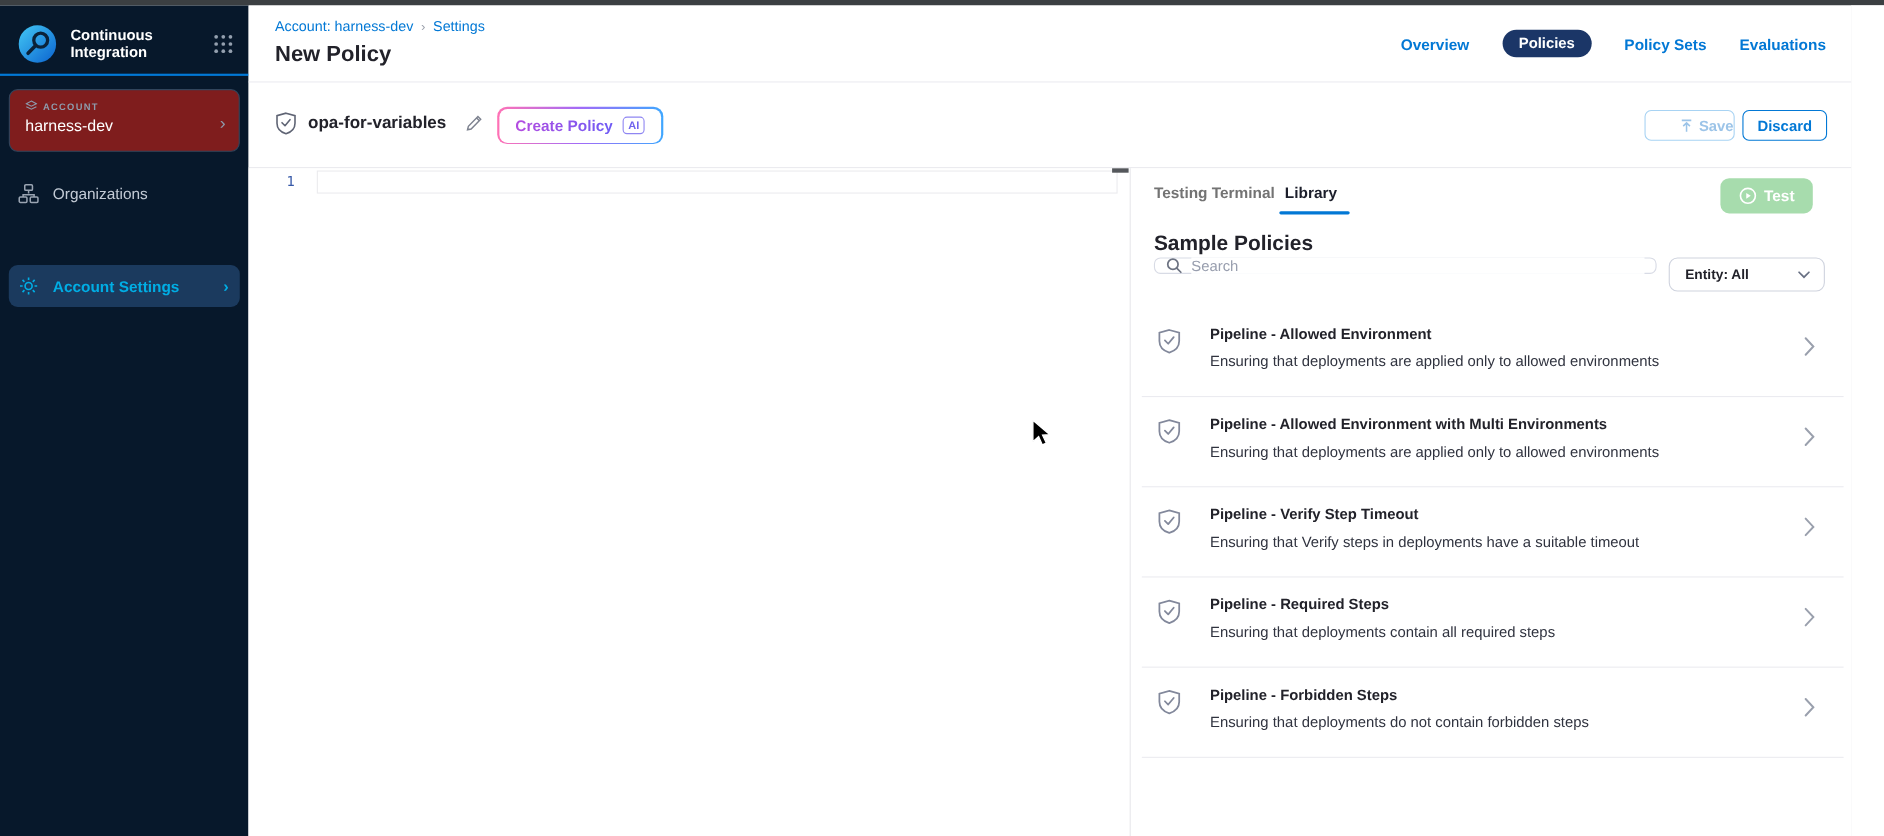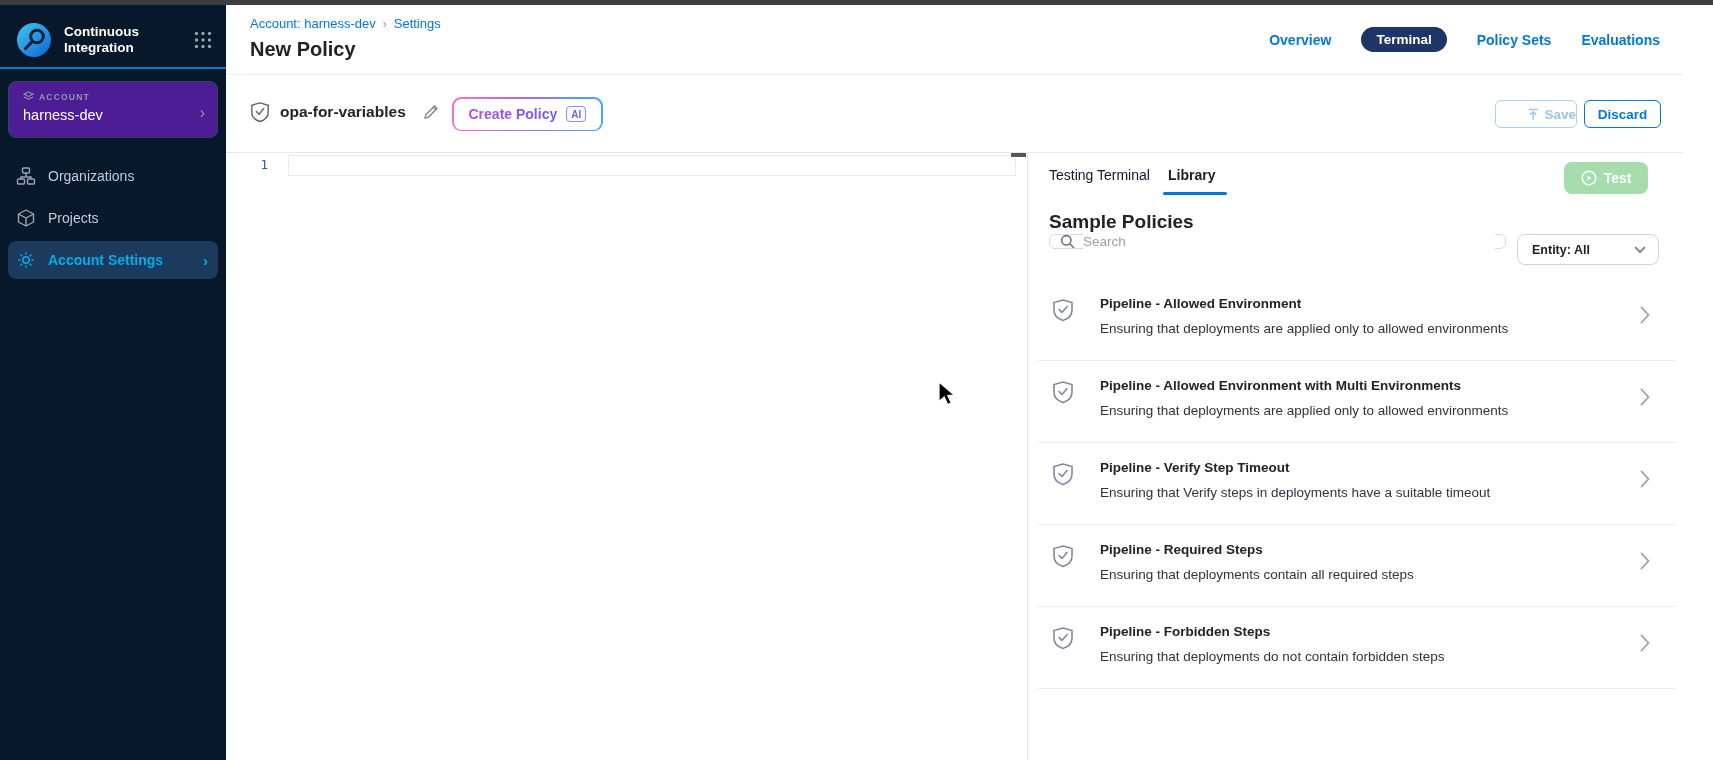--- a/index.html
+++ b/index.html
@@ -11,21 +11,21 @@
   .topbar { position:absolute; left:0; top:0; width:1713px; height:5px; background:#3b3f42; }
 
   
   .sidebar { position:absolute; left:0; top:5px; width:226px; height:755px; background:#07182b; }
   .logo-row { position:absolute; left:16px; top:15px; right:14px; height:40px; display:flex; align-items:center; }
   .logo-circle { width:36px; height:36px; flex:0 0 36px; }
   .product-name { margin-left:12px; color:#fff; font-size:13.5px; font-weight:bold; line-height:1.18; width:100px; }
   .apps-grid { margin-left:auto; width:18px; height:18px; cursor:pointer; }
   .module-underline { position:absolute; left:0; top:62px; width:226px; height:2px; background:#0278d5; }
 
-  .account-card { position:absolute; left:8px; top:76px; width:210px; height:57px; background:#4c1d95; border:1px solid #31455c; border-radius:8px; padding:9px 12px 0 14px; cursor:pointer; }
+  .account-card { position:absolute; left:8px; top:76px; width:210px; height:57px; background:#7f1d1d; border:1px solid #31455c; border-radius:8px; padding:9px 12px 0 14px; cursor:pointer; }
   .account-label-row { display:flex; align-items:center; gap:5px; }
   .account-label { color:#8e9bac; font-size:8.5px; font-weight:bold; letter-spacing:1.2px; }
   .account-name { color:#fff; font-size:14.5px; font-weight:500; margin-top:5px; }
   .account-chevron { position:absolute; right:12px; top:22px; color:#8e9bac; font-size:16px; }
 
   .nav-item { position:absolute; left:8px; width:210px; height:38px; display:flex; align-items:center; padding:0 10px 0 8px; border-radius:8px; color:#c3cbd6; font-size:14px; cursor:pointer; }
   .nav-item .nav-icon { width:20px; height:20px; margin-right:12px; flex:0 0 20px; }
   .nav-item.active { background:#1b3a5e; color:#00ade4; font-weight:bold; }
   .nav-item.active .nav-chevron { margin-left:auto; color:#00ade4; font-size:15px; }
 
@@ -58,21 +58,21 @@
   .editor { position:absolute; left:0; top:0; width:801px; height:607px; background:#fff; }
   .gutter-num { position:absolute; left:22px; top:4px; width:20px; text-align:right; font-family:"DejaVu Sans Mono", monospace; font-size:12.5px; color:#3759a8; }
   .current-line { position:absolute; left:62px; top:2px; width:728px; height:21px; border:1.5px solid #ebebee; background:#fff; }
   .minimap-dash { position:absolute; left:785px; top:0; width:15px; height:4px; background:#54575b; }
   .v-divider { position:absolute; left:801px; top:0; width:1px; height:607px; background:#e4e4e9; }
 
   
   .panel { position:absolute; left:802px; top:0; width:655px; height:607px; background:#fff; }
   .panel-edge { position:absolute; left:1457px; top:-148px; width:1px; height:755px; background:#e8e8ec; }
   .panel-tab { position:absolute; top:14px; font-size:14px; cursor:pointer; }
-  .panel-tab.terminal { left:21px; color:#0f172a; font-weight:400; }
+  .panel-tab.terminal { left:21px; color:#737373; font-weight:700; }
   .panel-tab.library { left:140px; color:#1c1e2b; font-weight:bold; }
   .panel-tab-underline { position:absolute; left:135px; top:39px; width:64px; height:3px; background:#0278d5; border-radius:2px; }
   .btn-test { position:absolute; right:35px; top:9px; width:84px; height:32px; background:#a7dcad; border:none; border-radius:8px; color:#fff; font-size:14px; font-weight:bold; display:flex; align-items:center; justify-content:center; gap:7px; cursor:default; }
   .panel-heading { position:absolute; left:21px; top:46px; font-size:19px; font-weight:bold; color:#22222a;margin-top:12px; }
   .search-box { position:absolute; left:21px; top:81px; width:457px; height:15px; border:1px solid #d8dbe5; border-radius:6px; display:flex; align-items:center; padding:0 10px; gap:8px; background:#fff; }
   .search-box input { border:none; outline:none; flex:1; font-size:13.5px; color:#22222a; font-family:"Liberation Sans", sans-serif; }
   .search-box input::placeholder { color:#989eae; }
   .entity-select { position:absolute; left:489px; top:81px; width:142px; height:31px; border:1px solid #cfd3de; border-radius:8px; display:flex; align-items:center; padding:0 12px 0 14px; cursor:pointer; background:#fff; }
   .entity-select .entity-text { font-size:12.5px; font-weight:600; color:#22222a; flex:1; }
 
@@ -141,29 +141,20 @@
         <g fill="none" stroke="#9aa4b2" stroke-width="1.4">
           <rect x="6.5" y="2" width="7" height="5" rx="1"></rect>
           <rect x="1.5" y="13" width="7" height="5" rx="1"></rect>
           <rect x="11.5" y="13" width="7" height="5" rx="1"></rect>
           <path d="M10 7 v3 M5 13 v-2 h10 v2"></path>
         </g>
       </svg>
       <span>Organizations</span>
     </div>
 
-    <div class="nav-item" style="top:194px;">
-      <svg class="nav-icon" viewBox="0 0 20 20">
-        <g fill="none" stroke="#9aa4b2" stroke-width="1.4" stroke-linejoin="round">
-          <path d="M10 2 L17.5 6 V14 L10 18 L2.5 14 V6 Z"></path>
-          <path d="M2.5 6 L10 10 L17.5 6 M10 10 V18"></path>
-        </g>
-      </svg>
-      <span>Projects</span>
-    </div>
 
     <div class="nav-item active" style="top:236px;">
       <svg class="nav-icon" viewBox="0 0 20 20">
         <g fill="none" stroke="#00ade4" stroke-width="1.5">
           <circle cx="10" cy="10" r="3.2"></circle>
           <path d="M10 2.2 V4.6 M10 15.4 V17.8 M2.2 10 H4.6 M15.4 10 H17.8 M4.5 4.5 L6.2 6.2 M13.8 13.8 L15.5 15.5 M15.5 4.5 L13.8 6.2 M6.2 13.8 L4.5 15.5"></path>
         </g>
       </svg>
       <span>Account Settings</span>
       <span class="nav-chevron">›</span>
@@ -174,21 +165,21 @@
 
     <div class="page-header">
       <div class="breadcrumb">
         <span class="crumb">Account: harness-dev</span>
         <span class="sep">›</span>
         <span class="crumb">Settings</span>
       </div>
       <div class="page-title">New Policy</div>
       <div class="top-tabs">
         <span class="top-tab">Overview</span>
-        <span class="top-tab pill">Terminal</span>
+        <span class="top-tab pill">Policies</span>
         <span class="top-tab">Policy Sets</span>
         <span class="top-tab">Evaluations</span>
       </div>
     </div>
 
     <div class="toolbar">
       <div class="policy-name-row">
         <svg width="20" height="22" viewBox="0 0 22 24">
           <path d="M11 2 L20 4.5 V12 C20 17.5 16 21 11 22.5 C6 21 2 17.5 2 12 V4.5 Z" fill="none" stroke="#5f6474" stroke-width="1.6"></path>
           <path d="M7 11.5 L10 14.5 L15 8.5" fill="none" stroke="#5f6474" stroke-width="1.6" stroke-linecap="round" stroke-linejoin="round"></path>

